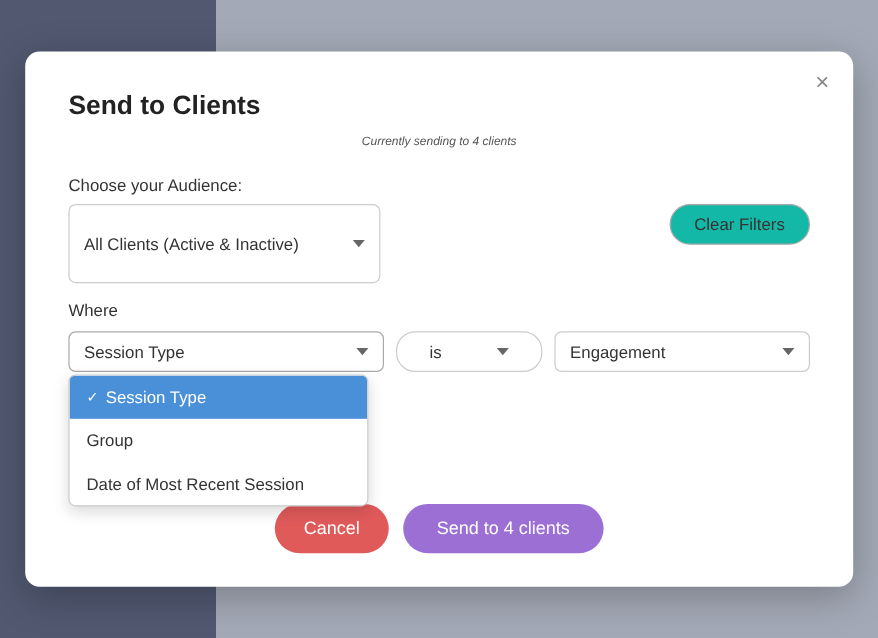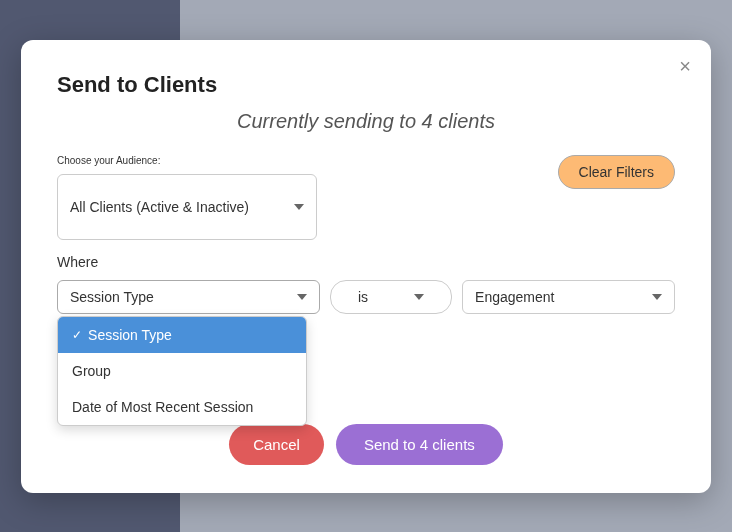--- a/index.html
+++ b/index.html
@@ -68,37 +68,37 @@
       font-size: 22px;
       font-weight: 600;
       color: #222;
       margin-bottom: 12px;
     }
 
     .modal-subtitle {
       text-align: center;
       font-style: italic;
       color: #555;
-      font-size: 20px;
+      font-size: 10px;
       margin-bottom: 22px;
     }
 
     .audience-row {
       display: flex;
       align-items: flex-start;
       justify-content: space-between;
       margin-bottom: 14px;
     }
 
     .audience-left {
       flex: 1;
     }
 
     .audience-label {
-      font-size: 10px;
+      font-size: 14px;
       color: #333;
       margin-bottom: 8px;
       font-weight: 500;
     }
 
     .audience-select {
       display: flex;
       align-items: center;
       border: 1.5px solid #ccc;
       border-radius: 6px;
@@ -108,25 +108,26 @@
       background: #fff;
       justify-content: space-between;
       font-size: 14px;
       color: #333;
     }
 
     .clear-filters-btn {
       border: 1.5px solid #aaa;
       border-radius: 20px;
       padding: 8px 20px;
-      background: #fdba74;
+      background: #14b8a6;
       color: #333;
       font-size: 14px;
       cursor: pointer;
       white-space: nowrap;
+      margin-top: 24px;
     }
 
     .where-label {
       font-size: 14px;
       color: #333;
       font-weight: 500;
       margin-bottom: 10px;
     }
 
     .where-row {

